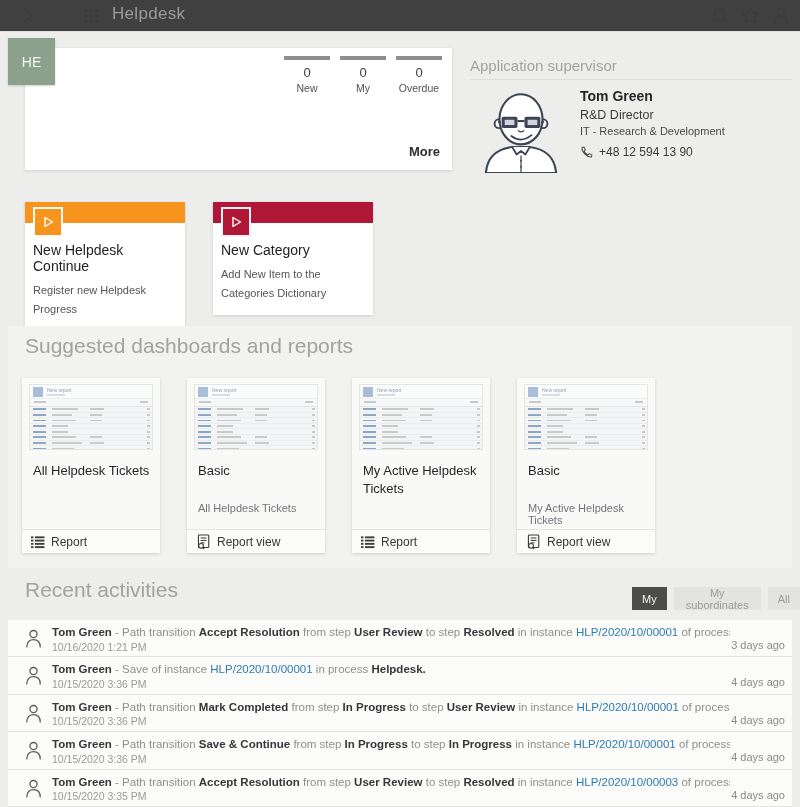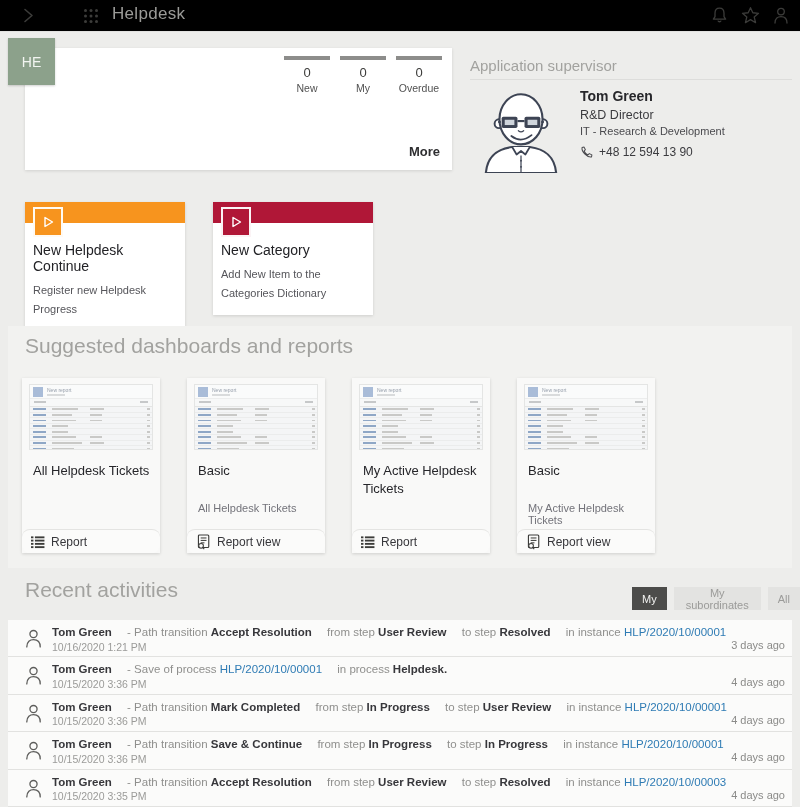--- a/index.html
+++ b/index.html
@@ -1,20 +1,20 @@
 <!DOCTYPE html>
 <html><head>
 <meta charset="utf-8">
 <style>
   html,body{margin:0;padding:0;}
   body{width:800px;height:807px;background:#ededeb;font-family:"Liberation Sans",sans-serif;position:relative;overflow:hidden;}
   .page{position:absolute;inset:0;}
 
   
-  .topbar{position:absolute;left:0;top:0;width:800px;height:31px;background:#000000;border-bottom:1px solid #e2e2e0;}
+  .topbar{position:absolute;left:0;top:0;width:800px;height:31px;background:#404040;border-bottom:1px solid #e2e2e0;}
   .chev{position:absolute;left:20px;top:7px;cursor:pointer;}
   .gridico{position:absolute;left:82px;top:7px;cursor:pointer;}
   .apptitle{position:absolute;left:112px;top:4px;font-size:17px;font-weight:300;color:#9b9b98;letter-spacing:.3px;}
   .search{position:absolute;left:468px;top:0;width:204px;height:31px;background:#f1f1ef;}
   .search input{position:absolute;left:10px;top:0;width:118px;height:31px;border:0;background:transparent;outline:none;font-size:12.5px;color:#555;font-family:inherit;}
   .search input::placeholder{color:#b9b9b6;}
   .mag{position:absolute;left:132px;top:8px;}
   .tbicon{position:absolute;top:6px;cursor:pointer;}
   .i-bell{left:710px;}.i-star{left:741px;}.i-person{left:772px;}
 
@@ -58,34 +58,34 @@
   .tlabel{position:absolute;left:17px;top:2px;font-size:5px;color:#99a1ad;}
   .tsub{position:absolute;left:17px;top:9px;width:18px;height:2px;background:#d9dbdc;}
   .ttool{height:7px;background:#f7f8f8;border-bottom:1px solid #e4e5e4;position:relative;}
   .ttool span{position:absolute;top:2px;height:2px;background:#c6c8c9;}
   .trow{height:4.6px;border-bottom:1px solid #ebecec;position:relative;}
   .trow span{position:absolute;top:1.4px;height:1.8px;background:#c9c9c7;}
   .b1{left:3px;width:13px;background:#8fa7c6 !important;}
   .b2{left:22px;}.b3{left:60px;}.b4{right:2px;width:3px;}
   .ctitle{position:absolute;left:11px;top:84px;right:8px;font-size:13px;color:#26262a;line-height:1.35;}
   .csub{position:absolute;left:11px;top:124px;right:5px;font-size:11px;color:#73737a;}
-  .cfoot{position:absolute;left:0;right:0;bottom:0;height:23px;border-top:1px solid #e4e4e2;background:#fbfbfa;display:flex;align-items:center;padding-left:9px;gap:6px;font-size:12px;color:#37373b;border-radius:8px;}
+  .cfoot{position:absolute;left:0;right:0;bottom:0;height:23px;border-top:1px solid #e4e4e2;background:#fbfbfa;display:flex;align-items:center;padding-left:9px;gap:6px;font-size:12px;color:#37373b;}
 
   
   .rechead{position:absolute;left:25px;top:578px;font-size:21px;font-weight:300;color:#a2a29f;}
   .filters{position:absolute;left:632px;top:587px;display:flex;gap:7px;}
   .fbtn{height:23px;border:0;font-size:11px;padding:0 10px;font-family:inherit;background:#e3e3e1;color:#9b9b99;cursor:pointer;}
   .fbtn.active{background:#4c4c4a;color:#f2f2f0;}
   .alist{position:absolute;left:8px;top:620px;width:784px;background:#fbfbfa;}
   .arow{height:36.4px;border-bottom:1px solid #e2e2e0;position:relative;}
   .uicon{position:absolute;left:16px;top:8px;}
   .atext{position:absolute;left:44px;top:6px;right:62px;font-size:11.5px;white-space:nowrap;overflow:hidden;}
   .adate{position:absolute;left:44px;top:20.5px;font-size:10.5px;color:#9b9b99;}
   .aage{position:absolute;right:7px;top:19px;font-size:11px;color:#8b8b89;}
-  .seg-muted{color:#8f8f8d;margin-left:12px;}
+  .seg-muted{color:#8f8f8d;}
   .seg-bold{color:#37373b;font-weight:700;}
   .seg-name{color:#37373b;font-weight:700;}
   .seg-link{color:#2e7bb4;cursor:pointer;}
   svg{display:block;}
 </style>
 </head>
 <body>
 
 <div class="page">
 
@@ -542,21 +542,21 @@
     <div class="adate">10/16/2020 1:21 PM</div>
     <div class="aage">3 days ago</div>
   </div>
       <div class="arow">
     <span class="uicon">
       <svg width="19" height="21" viewBox="0 0 18 20">
             <circle cx="9" cy="5.8" r="3.4" fill="none" stroke="#5d5d5b" stroke-width="1.25"></circle>
             <path d="M2.6 18 C2.6 12.8 5.8 11 9 11 C12.2 11 15.4 12.8 15.4 18" fill="none" stroke="#5d5d5b" stroke-width="1.25" stroke-linecap="round"></path>
           </svg>
     </span>
-    <div class="atext"><span class="seg-name">Tom Green</span><span class="seg-muted"> - Save of process </span><span class="seg-link">HLP/2020/10/00001</span><span class="seg-muted"> in process </span><span class="seg-bold">Helpdesk.</span></div>
+    <div class="atext"><span class="seg-name">Tom Green</span><span class="seg-muted"> - Save of instance </span><span class="seg-link">HLP/2020/10/00001</span><span class="seg-muted"> in process </span><span class="seg-bold">Helpdesk.</span></div>
     <div class="adate">10/15/2020 3:36 PM</div>
     <div class="aage">4 days ago</div>
   </div>
       <div class="arow">
     <span class="uicon">
       <svg width="19" height="21" viewBox="0 0 18 20">
             <circle cx="9" cy="5.8" r="3.4" fill="none" stroke="#5d5d5b" stroke-width="1.25"></circle>
             <path d="M2.6 18 C2.6 12.8 5.8 11 9 11 C12.2 11 15.4 12.8 15.4 18" fill="none" stroke="#5d5d5b" stroke-width="1.25" stroke-linecap="round"></path>
           </svg>
     </span>

